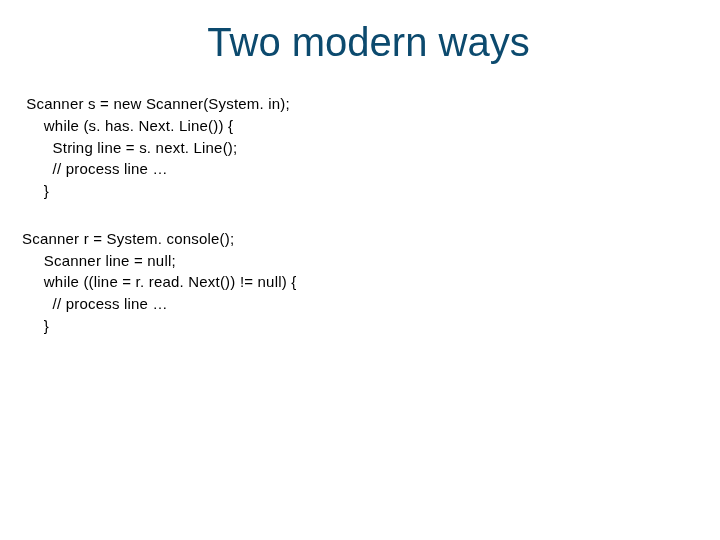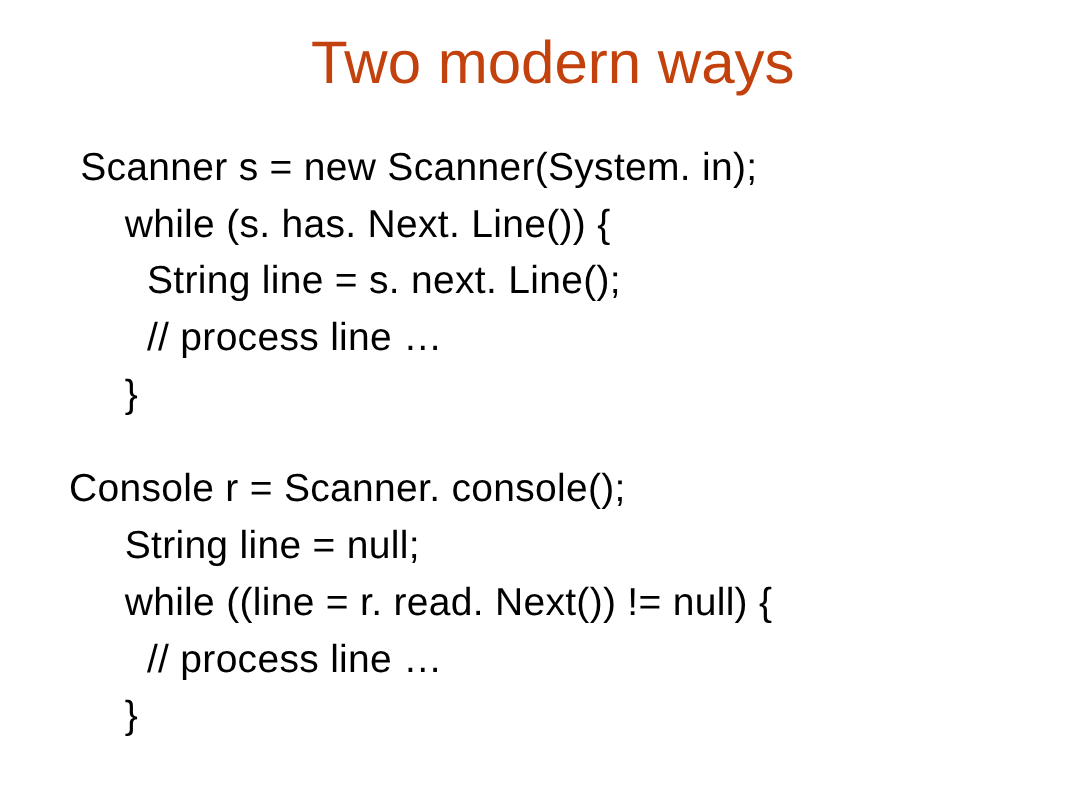--- a/index.html
+++ b/index.html
@@ -13,49 +13,49 @@
     }
     .slide {
       width: 720px;
       height: 540px;
       position: relative;
       box-sizing: border-box;
     }
     .title {
       font-size: 40px;
       font-weight: normal;
-      color: #c2410c;
+      color: #0c4a6e;
       text-align: center;
       padding-top: 20px;
       padding-bottom: 28px;
       padding-left: 17px;
       margin: 0;
     }
     .code-block {
-      font-size: 26px;
+      font-size: 15px;
       color: #000000;
       line-height: 1.45;
       white-space: pre;
-      padding-left: 46px;
+      padding-left: 22px;
       letter-spacing: 0.2px;
     }
     .block1 {
       margin-bottom: 26px;
     }
   </style>
 </head>
 <body>
 
 <div class="slide">
   <h1 class="title">Two modern ways</h1>
 
   <div class="code-block block1"><span> Scanner s = new Scanner(System. in);</span>
 <span>     while (s. has. Next. Line()) {</span>
 <span>       String line = s. next. Line();</span>
 <span>       // process line …</span>
 <span>     }</span></div>
 
-  <div class="code-block"><span>Console r = Scanner. console();</span>
-<span>     String line = null;</span>
+  <div class="code-block"><span>Scanner r = System. console();</span>
+<span>     Scanner line = null;</span>
 <span>     while ((line = r. read. Next()) != null) {</span>
 <span>       // process line …</span>
 <span>     }</span></div>
 </div>
 
 </body></html>

